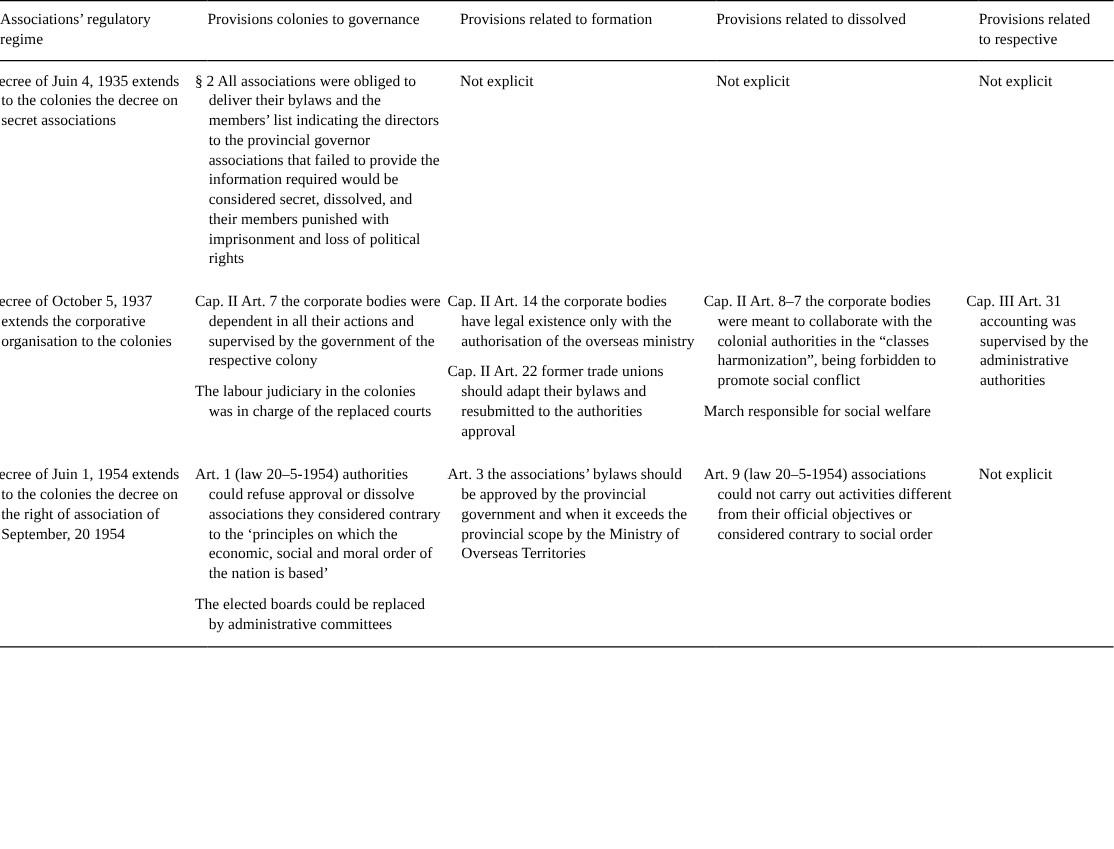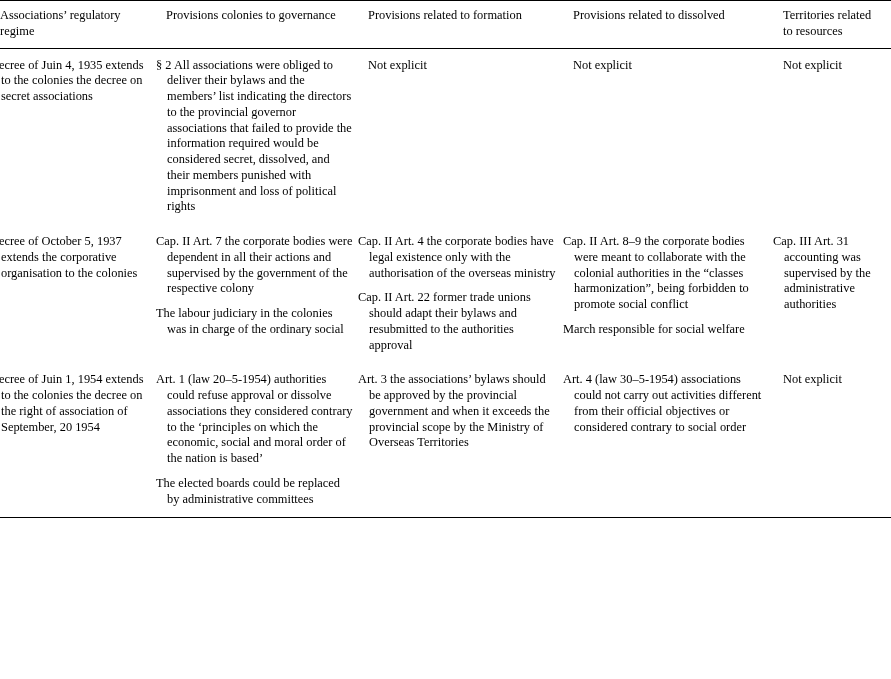--- a/index.html
+++ b/index.html
@@ -94,21 +94,21 @@
         <col class="c3">
         <col class="c4">
         <col class="c5">
     </colgroup>
     <thead>
       <tr class="header-row">
         <th class="head-cell">Associations’ regulatory regime</th>
         <th class="head-cell">Provisions colonies to governance</th>
         <th class="head-cell">Provisions related to formation</th>
         <th class="head-cell">Provisions related to dissolved</th>
-        <th class="head-cell">Territories related to resources</th>
+        <th class="head-cell">Provisions related to respective</th>
       </tr>
     </thead>
     <tbody>
 
       <tr class="body-row">
         <td class="body-cell">
           <p class="para">Decree of Juin 4, 1935 extends to the colonies the decree on secret associations</p>
         </td>
         <td class="body-cell">
           <p class="para">§ 2 All associations were obliged to deliver their bylaws and the members’ list indicating the directors to the provincial governor associations that failed to provide the information required would be considered secret, dissolved, and their members punished with imprisonment and loss of political rights</p>
@@ -123,48 +123,48 @@
           <p class="para flat">Not explicit</p>
         </td>
       </tr>
 
       <tr class="body-row">
         <td class="body-cell">
           <p class="para">Decree of October 5, 1937 extends the corporative organisation to the colonies</p>
         </td>
         <td class="body-cell">
           <p class="para">Cap. II Art. 7 the corporate bodies were dependent in all their actions and supervised by the government of the respective colony</p>
-          <p class="para">The labour judiciary in the colonies was in charge of the ordinary social</p>
+          <p class="para">The labour judiciary in the colonies was in charge of the replaced courts</p>
         </td>
         <td class="body-cell">
-          <p class="para">Cap. II Art. 4 the corporate bodies have legal existence only with the authorisation of the overseas ministry</p>
+          <p class="para">Cap. II Art. 14 the corporate bodies have legal existence only with the authorisation of the overseas ministry</p>
           <p class="para">Cap. II Art. 22 former trade unions should adapt their bylaws and resubmitted to the authorities approval</p>
         </td>
         <td class="body-cell">
-          <p class="para">Cap. II Art. 8–9 the corporate bodies were meant to collaborate with the colonial authorities in the “classes harmonization”, being forbidden to promote social conflict</p>
+          <p class="para">Cap. II Art. 8–7 the corporate bodies were meant to collaborate with the colonial authorities in the “classes harmonization”, being forbidden to promote social conflict</p>
           <p class="para">March responsible for social welfare</p>
         </td>
         <td class="body-cell">
           <p class="para">Cap. III Art. 31 accounting was supervised by the administrative authorities</p>
         </td>
       </tr>
 
       <tr class="body-row last-row">
         <td class="body-cell">
           <p class="para">Decree of Juin 1, 1954 extends to the colonies the decree on the right of association of September, 20 1954</p>
         </td>
         <td class="body-cell">
           <p class="para">Art. 1 (law 20–5-1954) authorities could refuse approval or dissolve associations they considered contrary to the ‘principles on which the economic, social and moral order of the nation is based’</p>
           <p class="para">The elected boards could be replaced by administrative committees</p>
         </td>
         <td class="body-cell">
           <p class="para">Art. 3 the associations’ bylaws should be approved by the provincial government and when it exceeds the provincial scope by the Ministry of Overseas Territories</p>
         </td>
         <td class="body-cell">
-          <p class="para">Art. 4 (law 30–5-1954) associations could not carry out activities different from their official objectives or considered contrary to social order</p>
+          <p class="para">Art. 9 (law 20–5-1954) associations could not carry out activities different from their official objectives or considered contrary to social order</p>
         </td>
         <td class="body-cell">
           <p class="para flat">Not explicit</p>
         </td>
       </tr>
 
     </tbody>
   </table>
 </div>
 

